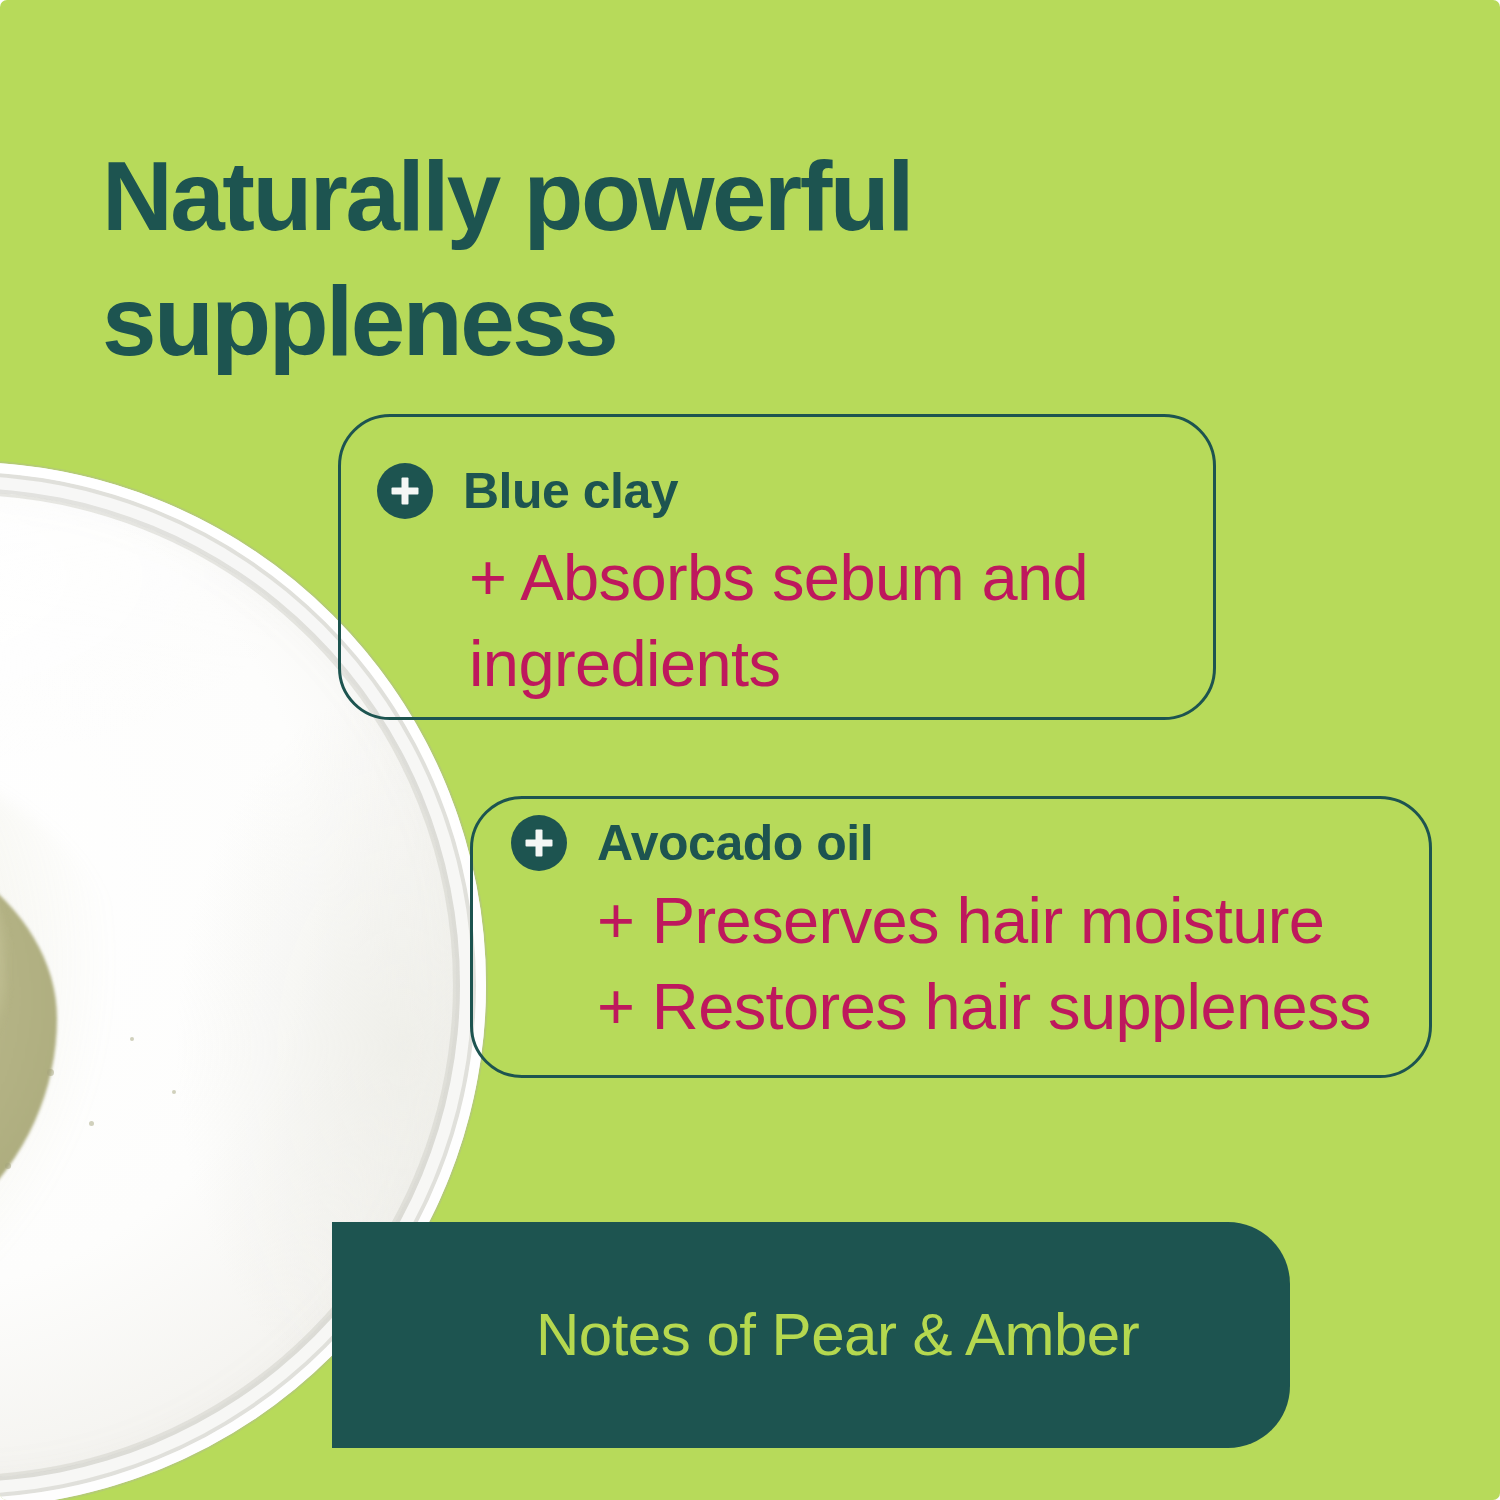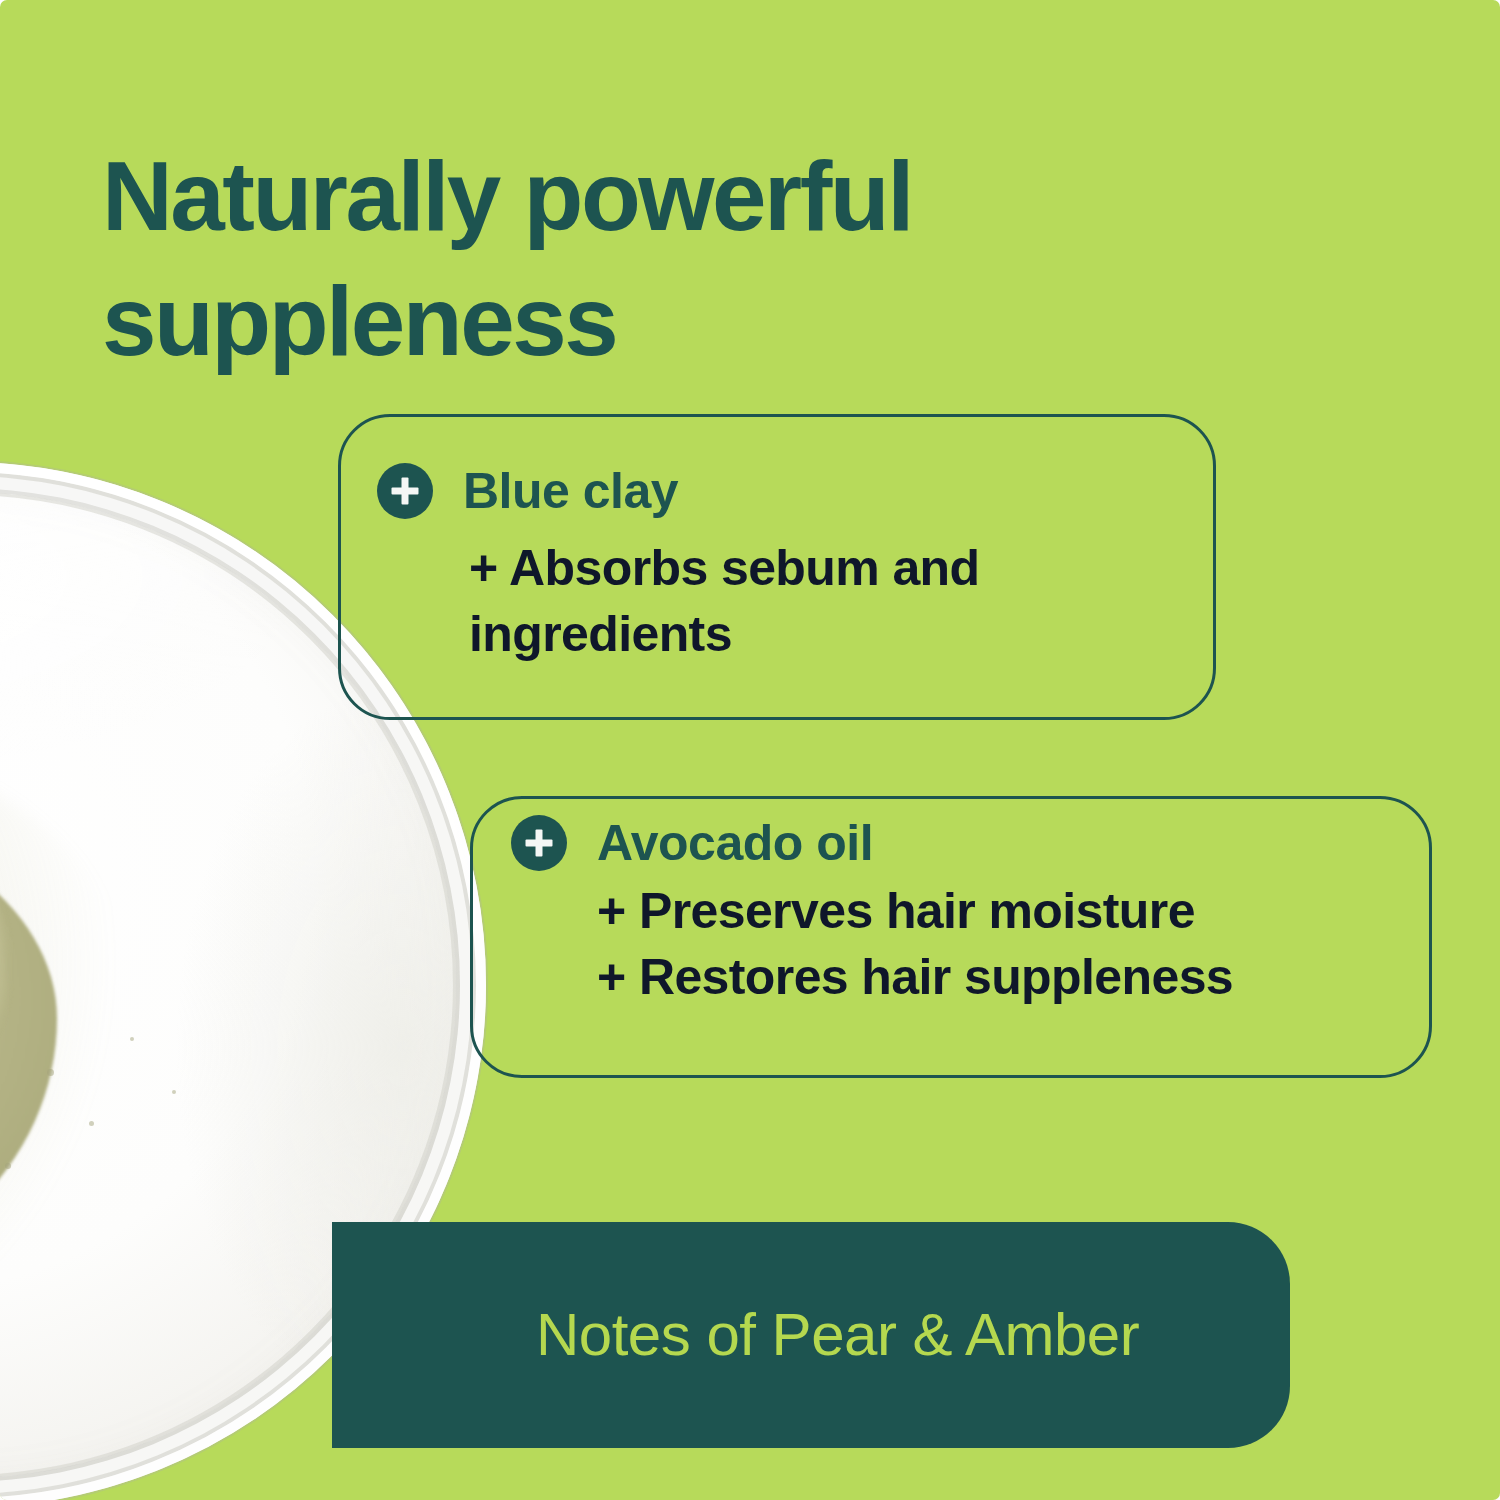--- a/index.html
+++ b/index.html
@@ -86,24 +86,24 @@
   .card-title {
     color: #1d5450;
     font-weight: bold;
     font-size: 50px;
     line-height: 1;
     letter-spacing: -0.5px;
   }
 
   .card-bullets {
     margin-top: 16px;
-    color: #0f172a;
-    font-size: 50px;
+    color: #be185d;
+    font-size: 65px;
     line-height: 1.32;
-    font-weight: bold;
+    font-weight: normal;
     letter-spacing: -0.6px;
   }
   #card-blue-clay .card-bullets { padding-left: 92px; width: 700px; }
   #card-avocado   .card-bullets { padding-left: 86px; width: 840px; margin-top: 7px; }
   .bullet-line { display: block; white-space: nowrap; }
   #card-blue-clay .bullet-line { white-space: normal; }
 
   
   #notes-banner {
     position: absolute;

